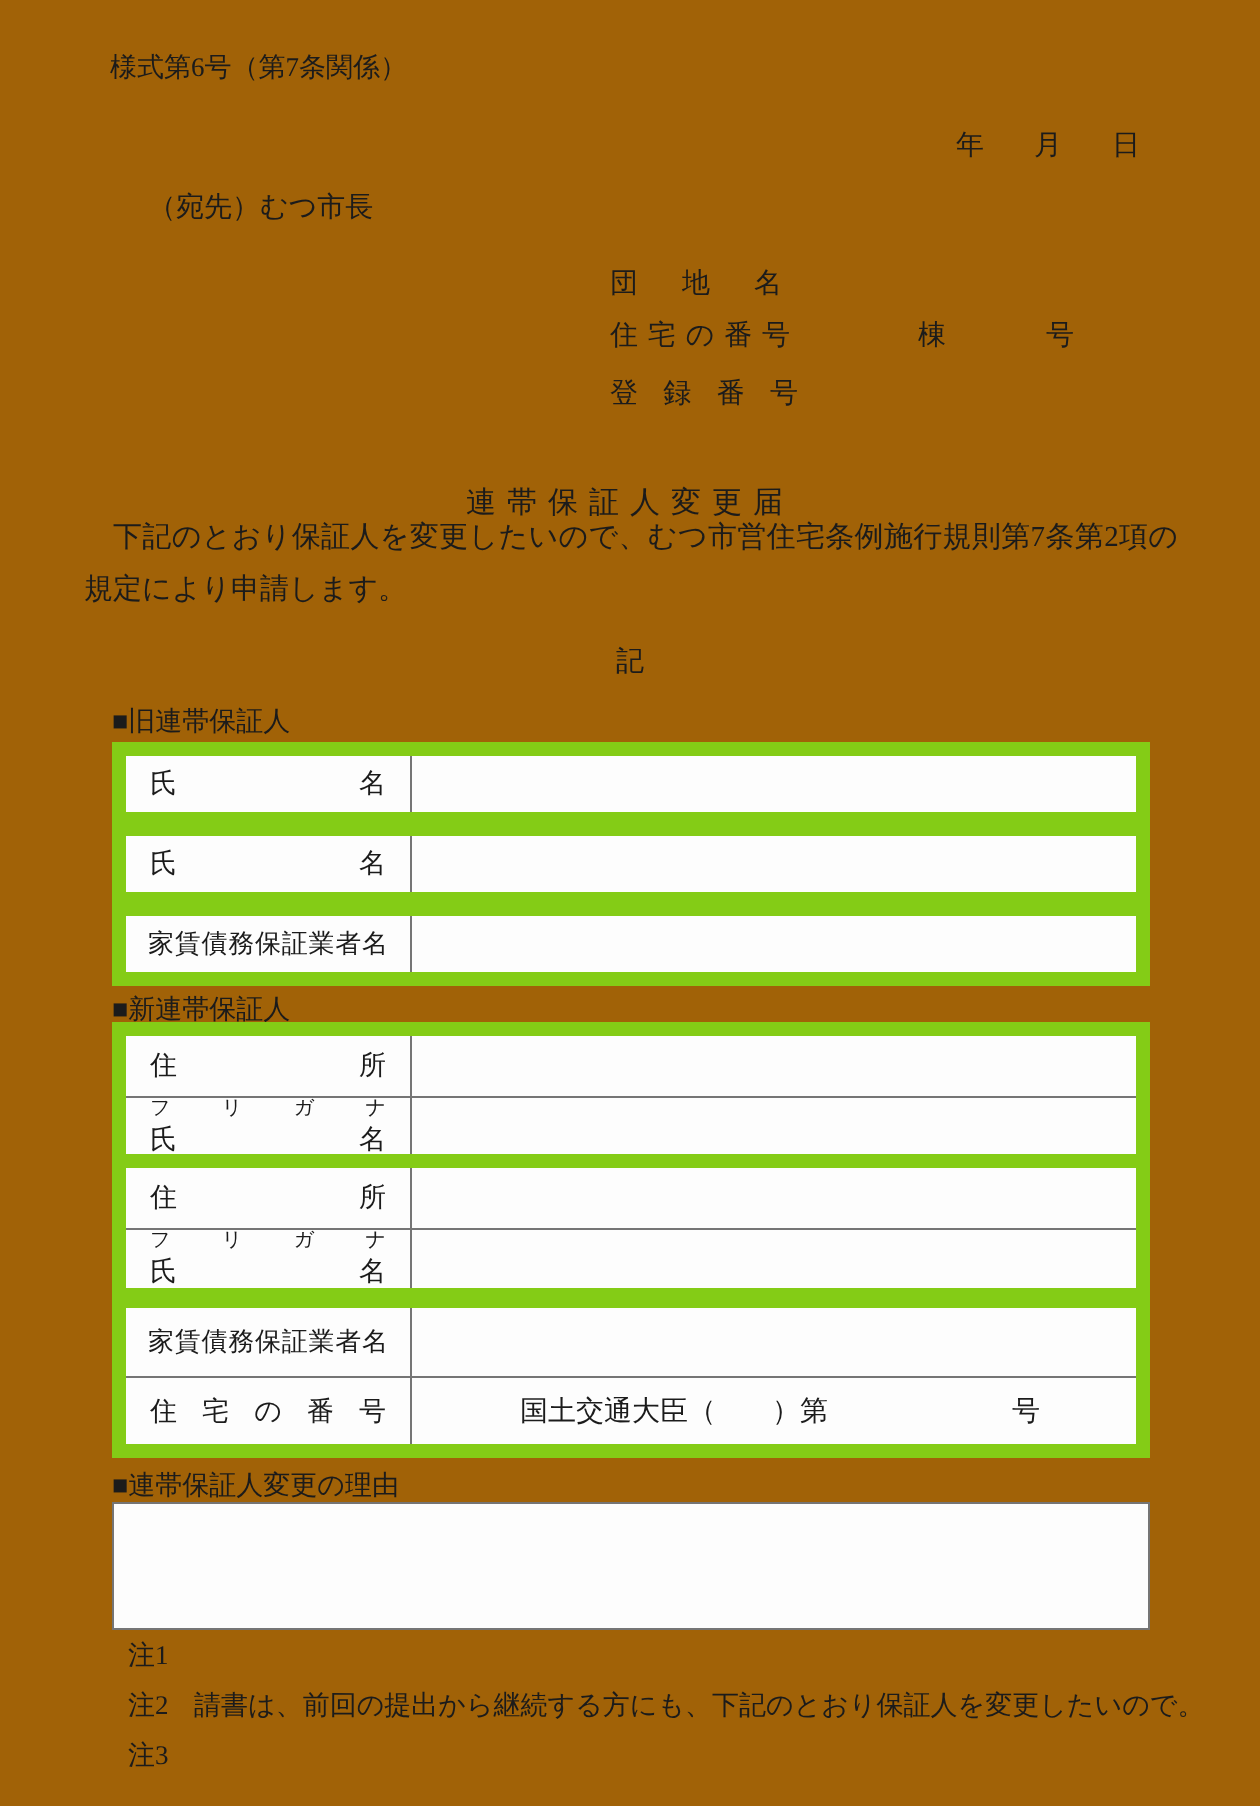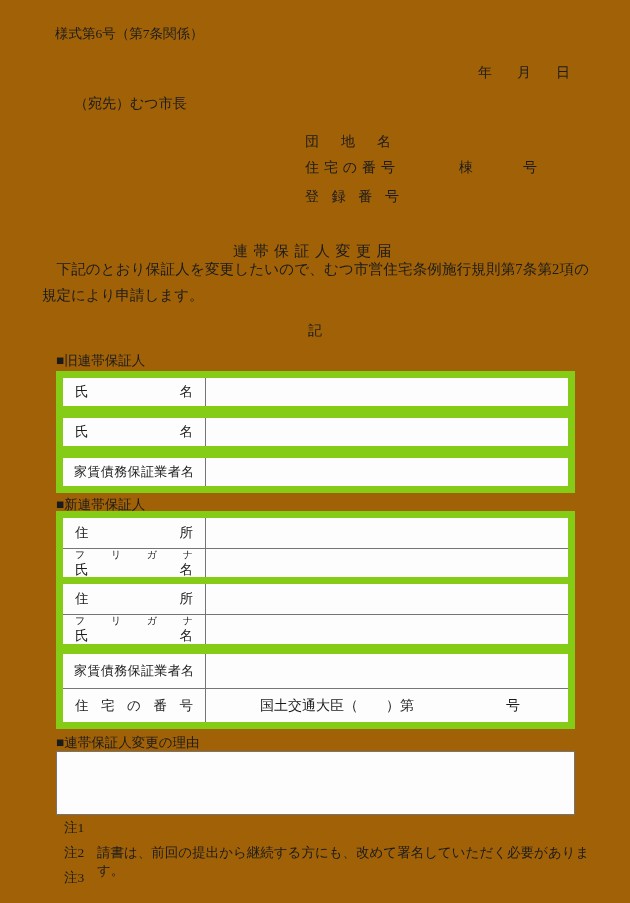--- a/index.html
+++ b/index.html
@@ -144,20 +144,20 @@
 
   <div class="abs section-title" style="left:56px;top:734px;">■連帯保証人変更の理由</div>
   <div class="reason-box" style="top:751px;"></div>
 
   <div class="abs" style="left:64px;top:819px;width:540px;">
     <div class="note-line">
       <span class="note-no">注1</span>
     </div>
     <div class="note-line">
       <span class="note-no">注2</span>
-      <span>請書は、前回の提出から継続する方にも、改めて署名していただく必要があります。</span>
+      <span>請書は、前回の提出から継続する方にも、下記のとおり保証人を変更したいので。</span>
     </div>
     <div class="note-line">
       <span class="note-no">注3</span>
     </div>
   </div>
 
 </div>
 
 </body></html>

